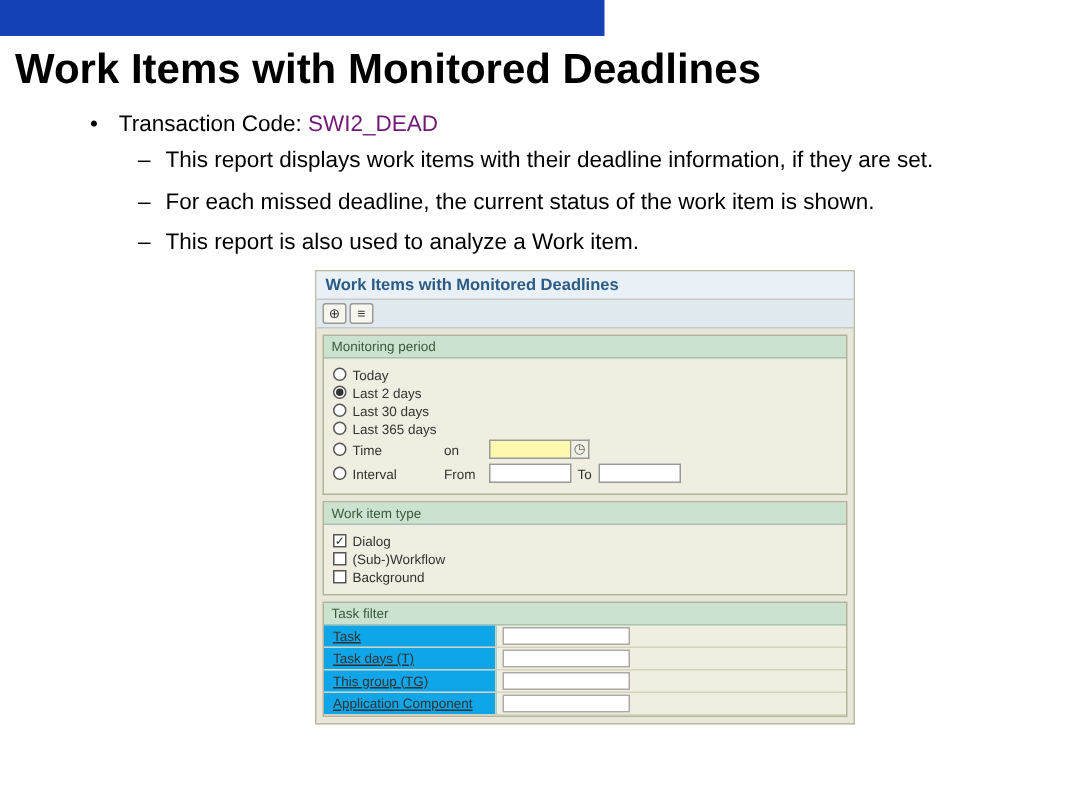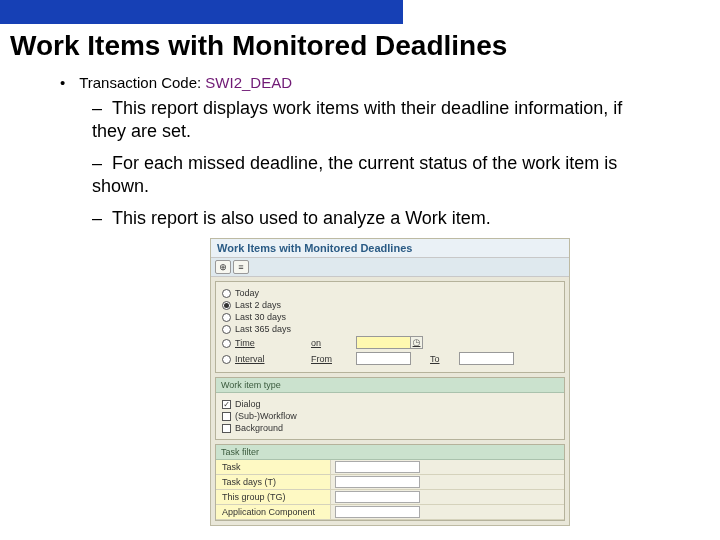--- a/index.html
+++ b/index.html
@@ -5,42 +5,42 @@
   * { box-sizing: border-box; margin: 0; padding: 0; }
   body { width: 720px; height: 540px; font-family: Arial, sans-serif; background: #fff; position: relative; }
   .topbar { width: 403px; height: 24px; background: #1640b5; }
   .title { font-size: 28px; font-weight: bold; margin: 6px 0 0 10px; }
   .content { margin: 12px 0 0 60px; font-size: 15px; }
   .tcode-line { margin-bottom: 6px; }
   .tcode-line::before { content: "•"; margin-right: 10px; }
   .tcode-label { }
   .tcode-value { color: #701a75; }
   .sublist { margin-left: 32px; max-width: 560px; }
-  .sublist li { list-style: none; font-size: 18px; margin-bottom: 8px; line-height: 1.3; }
+  .sublist li { list-style: none; font-size: 15px; margin-bottom: 8px; line-height: 1.3; }
   .sublist li::before { content: "–"; margin-right: 10px; }
   .sap { width: 360px; margin: 8px auto 0; background: #e9e7d9; border: 1px solid #bdbaa3; font-family: Arial, sans-serif; font-size: 9px; color: #333; }
   .sap-title { background: #eaf1f6; color: #2a5b85; font-weight: bold; font-size: 11px; padding: 3px 6px; border-bottom: 1px solid #c8c8c8; }
   .sap-toolbar { background: #dfe9ee; padding: 2px 4px; border-bottom: 1px solid #c8c8c8; display: flex; gap: 2px; }
   .tbtn { width: 16px; height: 14px; background: #f7f7f0; border: 1px solid #999; border-radius: 2px; display: flex; align-items: center; justify-content: center; font-size: 9px; }
   .section { margin: 4px; border: 1px solid #b5b29b; background: #f0eee0; }
   .section-head { background: #cbe2ce; border-bottom: 1px solid #aac2ad; padding: 2px 5px; font-size: 9px; color: #3a5a3d; }
   .section-body { padding: 4px 6px; }
-  .radio-row, .check-row { display: flex; align-items: flex-end; gap: 4px; margin: 2px 0; font-size: 9px; }
+  .radio-row, .check-row { display: flex; align-items: center; gap: 4px; margin: 2px 0; font-size: 9px; }
   .radio { width: 9px; height: 9px; border: 1px solid #555; border-radius: 50%; background: #fff; display: inline-flex; align-items: center; justify-content: center; }
   .radio.sel::after { content: ""; width: 5px; height: 5px; background: #333; border-radius: 50%; }
   .chk { width: 9px; height: 9px; border: 1px solid #555; background: #fff; font-size: 8px; line-height: 8px; text-align: center; color: #333; }
-  .time-row { display: flex; align-items: center; gap: 19px; margin: 2px 0; text-decoration: underline; }
+  .time-row { display: flex; align-items: center; gap: 4px; margin: 2px 0; }
   .mid-label { width: 26px; font-size: 9px; }
   .inp { height: 13px; background: #fff; border: 1px solid #999; }
   .inp.yellow { background: #fff9b0; width: 55px; }
   .inp.small { width: 55px; }
   .inp-help { width: 12px; height: 13px; background: #f1f1e6; border: 1px solid #999; border-left: none; font-size: 9px; text-align: center; color: #666; }
   .filter-body { padding: 0; }
   .filter-row { display: flex; border-bottom: 1px solid #d5d2bc; }
-  .filter-label { width: 115px; padding: 2px 6px; font-size: 9px; background: #fef9c3; border-right: 1px solid #d5d2bc; }
+  .filter-label { width: 115px; padding: 2px 6px; font-size: 9px; background: #0ea5e9; border-right: 1px solid #d5d2bc; text-decoration: underline; }
   .filter-input { flex: 0 0 85px; margin: 1px 4px; height: 12px; background: #fff; border: 1px solid #aaa; }
 </style>
 </head>
 <body>
 
 <div class="topbar"></div>
 <div class="title">Work Items with Monitored Deadlines</div>
 
 <div class="content">
   <div class="tcode-line">
@@ -53,20 +53,21 @@
   </ul>
 
   <div class="sap">
     <div class="sap-title">Work Items with Monitored Deadlines</div>
     <div class="sap-toolbar">
       <div class="tbtn">⊕</div>
       <div class="tbtn">≡</div>
     </div>
 
     <div class="section">
+      <div class="section-head">Monitoring period</div>
       <div class="section-body">
         <div class="radio-row">
             <span class="radio"></span>
             <span>Today</span>
           </div>
         <div class="radio-row">
             <span class="radio sel"></span>
             <span>Last 2 days</span>
           </div>
         <div class="radio-row">

